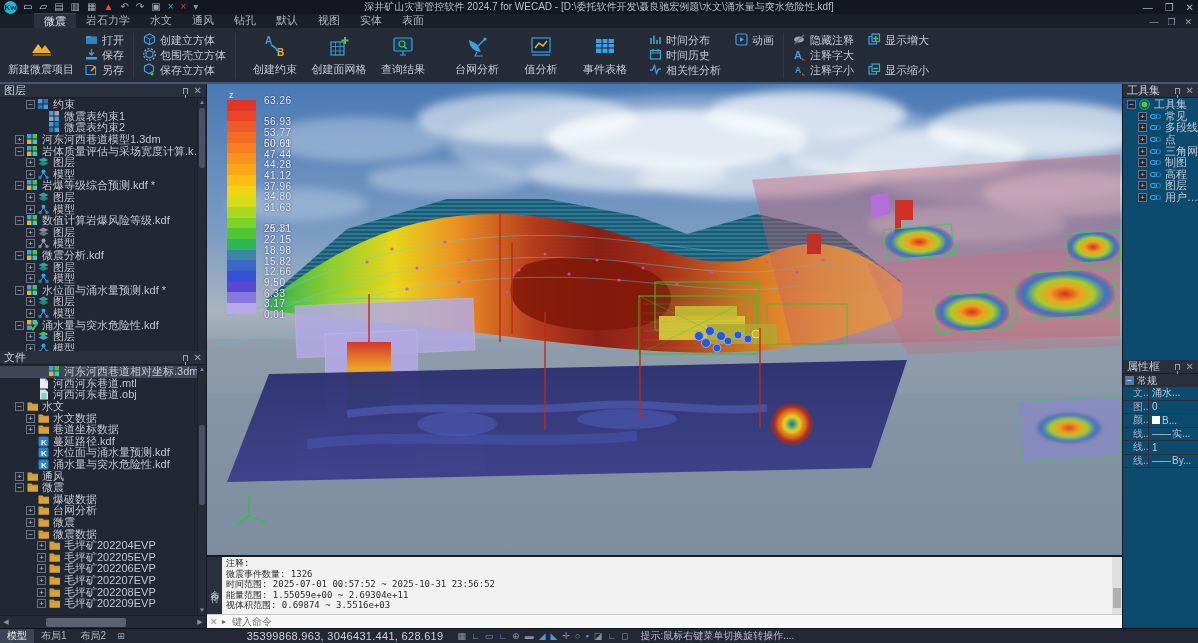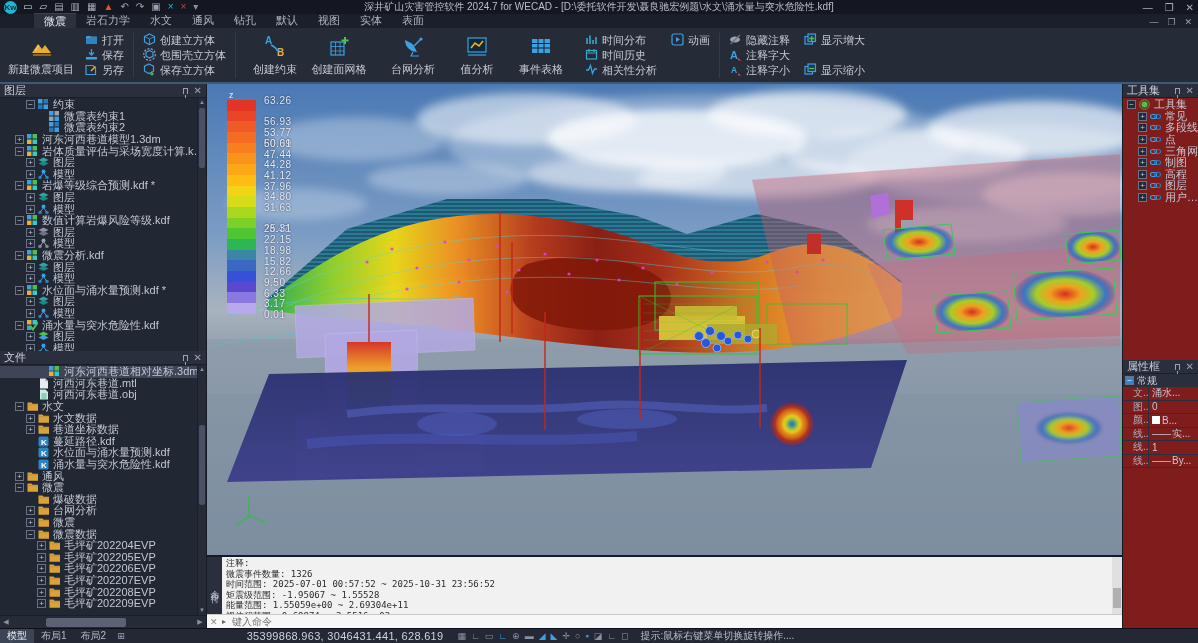--- a/index.html
+++ b/index.html
@@ -31,21 +31,21 @@
   .rbig { width:64px; display:flex; flex-direction:column; align-items:center; justify-content:flex-start; cursor:pointer; padding-top:2px; }
   .rbig .ric { height:28px; display:flex; align-items:center; justify-content:center; }
   .rbig .rlabel { font-size:11px; color:#c4c9d4; margin-top:2px; white-space:nowrap; }
   .rstack { display:flex; flex-direction:column; justify-content:space-between; padding:3px 2px; }
   .rsmall { display:flex; align-items:center; gap:4px; height:15px; cursor:pointer; white-space:nowrap; }
   .rsmall .rlabel { font-size:11px; color:#c4c9d4; }
 
   
   .main { display:flex; height:544px; }
   .left-dock { width:207px; background:#222734; display:flex; flex-direction:column; border-right:1px solid #161a24; }
-  .right-dock { width:76px; background:#7f1d1d; display:flex; flex-direction:column; border-left:1px solid #161a24; }
+  .right-dock { width:76px; background:#0c4a6e; display:flex; flex-direction:column; border-left:1px solid #161a24; }
   .center { width:915px; display:flex; flex-direction:column; }
 
   .panel-header { height:14px; background:#2a2f3d; display:flex; align-items:center; padding:0 4px; font-size:11px; color:#ccd1db;
                   border-bottom:1px solid #1b1f29; flex:none; }
   .panel-header .ph-btns { margin-left:auto; display:flex; gap:6px; align-items:center; }
   .pin { width:5px; height:6px; border:1px solid #9aa2b2; border-bottom:none; position:relative; display:inline-block; }
   .pin::after { content:""; position:absolute; left:1px; top:6px; width:1px; height:3px; background:#9aa2b2; }
   .ph-x { color:#9aa2b2; font-size:10px; cursor:pointer; line-height:10px; }
 
   .tree { position:relative; overflow:hidden; flex:1; padding-top:1px; }
@@ -240,20 +240,31 @@
         </div>
         <div class="rbig">
           <div class="ric">
             <svg width="24" height="24" viewBox="0 0 24 24" fill="none" stroke-width="1.2">
               <rect x="4" y="8" width="13" height="13" stroke="#3da0e0" fill="none"></rect>
               <path d="M4 12.5h13M4 17h13M8.5 8v13M13 8v13" stroke="#3da0e0" stroke-width=".8"></path>
               <path d="M18 3v7M14.5 6.5h7" stroke="#4cc24c" stroke-width="2"></path>
             </svg>
           </div>
           <div class="rlabel">创建面网格</div>
+        </div>
+        <div class="rbig">
+          <div class="ric">
+            <svg width="24" height="24" viewBox="0 0 24 24" fill="none" stroke-width="1.2">
+              <rect x="3" y="4" width="18" height="13" rx="1.5" stroke="#3da0e0" fill="#1c3a50"></rect>
+              <path d="M9 21h6M12 17v4" stroke="#3da0e0"></path>
+              <circle cx="11" cy="10" r="3" stroke="#4cc24c" fill="none"></circle>
+              <path d="M13.2 12.2l2.5 2.5" stroke="#4cc24c" stroke-width="1.5"></path>
+            </svg>
+          </div>
+          <div class="rlabel">查询结果</div>
         </div>
       </div>
       <div class="rgroup">
         <div class="rbig">
           <div class="ric">
             <svg width="24" height="24" viewBox="0 0 24 24" fill="none" stroke-width="1.2">
               <path d="M4 6a12 12 0 0 0 12 12l-3-6a6 6 0 0 0-3-3z" fill="#3da0e0"></path>
               <path d="M13 12l7-7" stroke="#3da0e0" stroke-width="1.4"></path>
               <circle cx="20" cy="5" r="1.6" fill="#3da0e0"></circle>
               <path d="M12 18l-2 4h8" stroke="#3da0e0" fill="none"></path>
@@ -1107,21 +1118,20 @@
         </div>
       </div>
 
       <div class="console">
         <div class="console-top">
           <div class="console-vtab">命令行</div>
           <div class="console-log" id="console-log">
               <div>注释:</div>
               <div>    微震事件数量: 1326</div>
               <div>    时间范围: 2025-07-01 00:57:52 ~ 2025-10-31 23:56:52</div>
-              <div>    矩震级范围: -1.95067 ~ 1.55528</div>
               <div>    能量范围: 1.55059e+00 ~ 2.69304e+11</div>
               <div>    视体积范围: 0.69874 ~ 3.5516e+03</div>
             </div>
           <div class="console-scroll">
               <div class="thumb"></div>
             </div>
         </div>
         <div class="cmd-row">
           <span class="cmd-x">✕</span>
           <span class="cmd-caret">▸</span>

